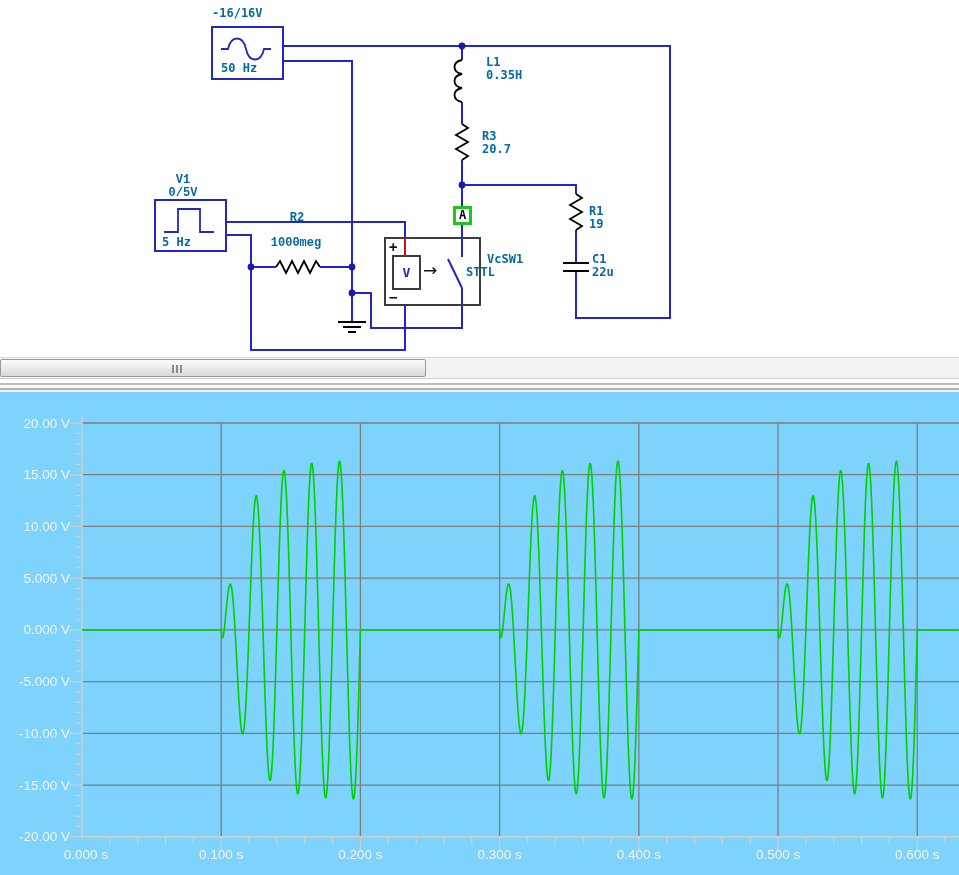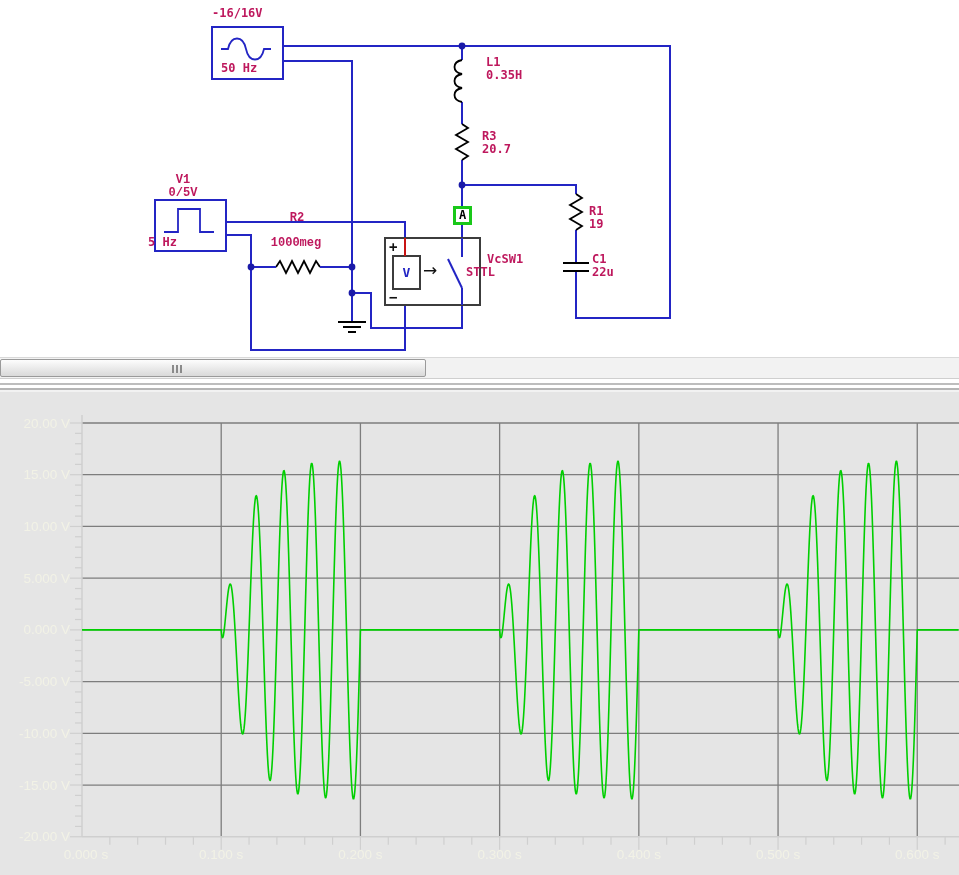--- a/index.html
+++ b/index.html
@@ -5,21 +5,21 @@
   html,body{margin:0;padding:0;background:#fff;}
   #stage{position:relative;width:959px;height:875px;overflow:hidden;
          font-family:"DejaVu Sans Mono",monospace;}
   
   .top-edge{position:absolute;left:0;top:0;width:959px;height:7px;
     background:linear-gradient(#fafafa 0 28%,#8c8c8c 28% 68%,#ffffff 68%);}
   
   .schematic{position:absolute;left:0;top:0;width:959px;height:357px;background:#fff;}
   .schematic svg{position:absolute;left:0;top:0;}
   .slabel{position:absolute;font:bold 12px/13px "DejaVu Sans Mono",monospace;
-    color:#be185d;white-space:pre;}
+    color:#0369a1;white-space:pre;}
   .centered{transform:translateX(-50%);font-family:Liberation Mono, monospace;}
   .nodeA{position:absolute;left:453px;top:206px;width:19px;height:19px;
     box-sizing:border-box;border:3px solid #19c819;background:#fff;
     font:bold 12px/13px "DejaVu Sans Mono",monospace;text-align:center;color:#000;}
   .swV{position:absolute;left:393px;top:256px;width:27px;height:33px;
     font:bold 13px/33px "DejaVu Sans Mono",monospace;text-align:center;color:#2325c4;}
   .swSign{position:absolute;font:bold 14px/14px "DejaVu Sans Mono",monospace;color:#111;}
   .swArrow{position:absolute;left:423px;top:261px;font:17px/18px "DejaVu Sans",sans-serif;color:#111;}
   
   .hscroll{position:absolute;left:0;top:357px;width:959px;height:22px;
@@ -27,21 +27,21 @@
     box-sizing:border-box;}
   .hscroll .thumb{position:absolute;left:0;top:1px;width:426px;height:18px;
     background:linear-gradient(#fdfdfd,#e9e9e9 55%,#d9d9d9);
     border:1px solid #9a9a9a;border-radius:2px;box-sizing:border-box;}
   .grip{position:absolute;left:171px;top:5px;display:flex;gap:2px;}
   .grip i{display:block;width:2px;height:8px;background:#8a8a8a;}
   
   .splitter{position:absolute;left:0;top:379px;width:959px;height:13px;
     background:linear-gradient(#ffffff 0 28%,#bdbdbd 28% 43%,#ffffff 43% 66%,#b5b5b5 66% 82%,#f2f2f2 82%);}
   
-  .chart{position:absolute;left:0;top:392px;width:959px;height:483px;background:#e5e5e5;}
+  .chart{position:absolute;left:0;top:392px;width:959px;height:483px;background:#7dd3fc;}
 </style>
 </head>
 <body>
 
 <div id="stage">
 
   <div class="top-edge"></div>
 
   <div class="schematic">
     <svg width="959" height="357" viewBox="0 0 959 357">
@@ -104,21 +104,21 @@
         <circle cx="251" cy="267" r="3.4"></circle>
         <circle cx="352" cy="267" r="3.4"></circle>
         <circle cx="352" cy="293" r="3.4"></circle>
       </g>
     </svg>
 
     <span class="slabel" style="left:212px;top:7px">-16/16V</span>
     <span class="slabel" style="left:221px;top:62px">50 Hz</span>
     <span class="slabel centered" style="left:183px;top:174px">V1</span>
     <span class="slabel centered" style="left:183px;top:187px">0/5V</span>
-    <span class="slabel" style="left:148px;top:236px">5 Hz</span>
+    <span class="slabel" style="left:162px;top:236px">5 Hz</span>
     <span class="slabel centered" style="left:297px;top:212px">R2</span>
     <span class="slabel centered" style="left:296px;top:237px">1000meg</span>
     <span class="slabel" style="left:486px;top:56px">L1</span>
     <span class="slabel" style="left:486px;top:69px">0.35H</span>
     <span class="slabel" style="left:482px;top:130px">R3</span>
     <span class="slabel" style="left:482px;top:143px">20.7</span>
     <span class="slabel" style="left:589px;top:205px">R1</span>
     <span class="slabel" style="left:589px;top:218px">19</span>
     <span class="slabel" style="left:592px;top:253px">C1</span>
     <span class="slabel" style="left:592px;top:266px">22u</span>

